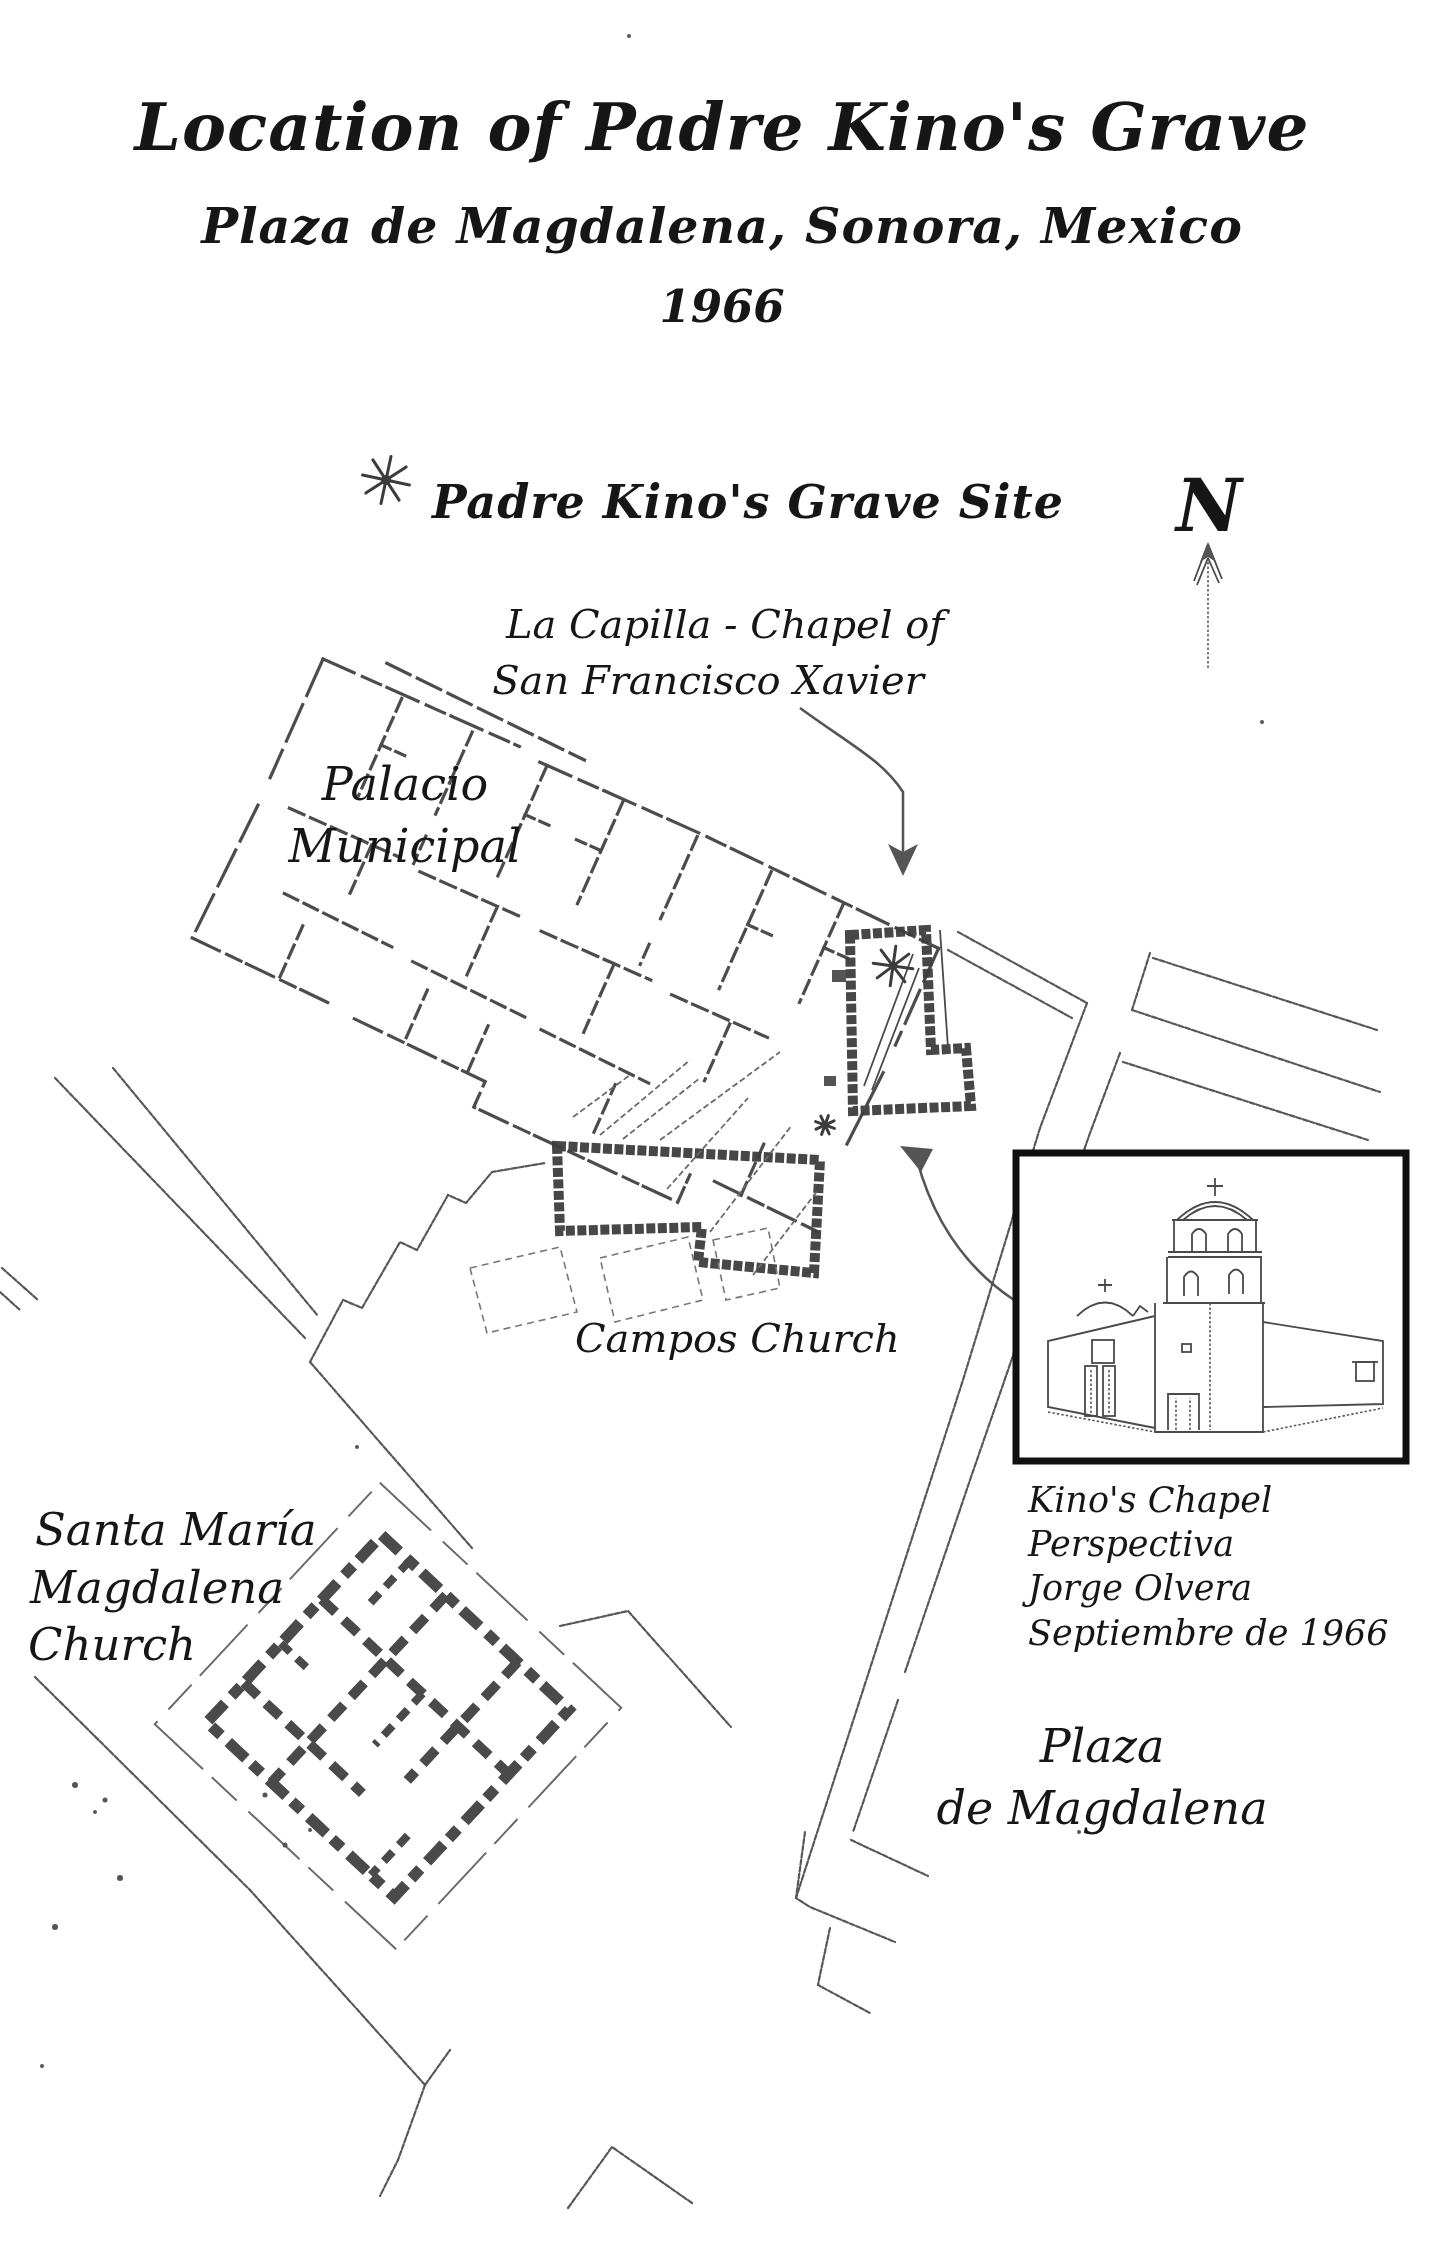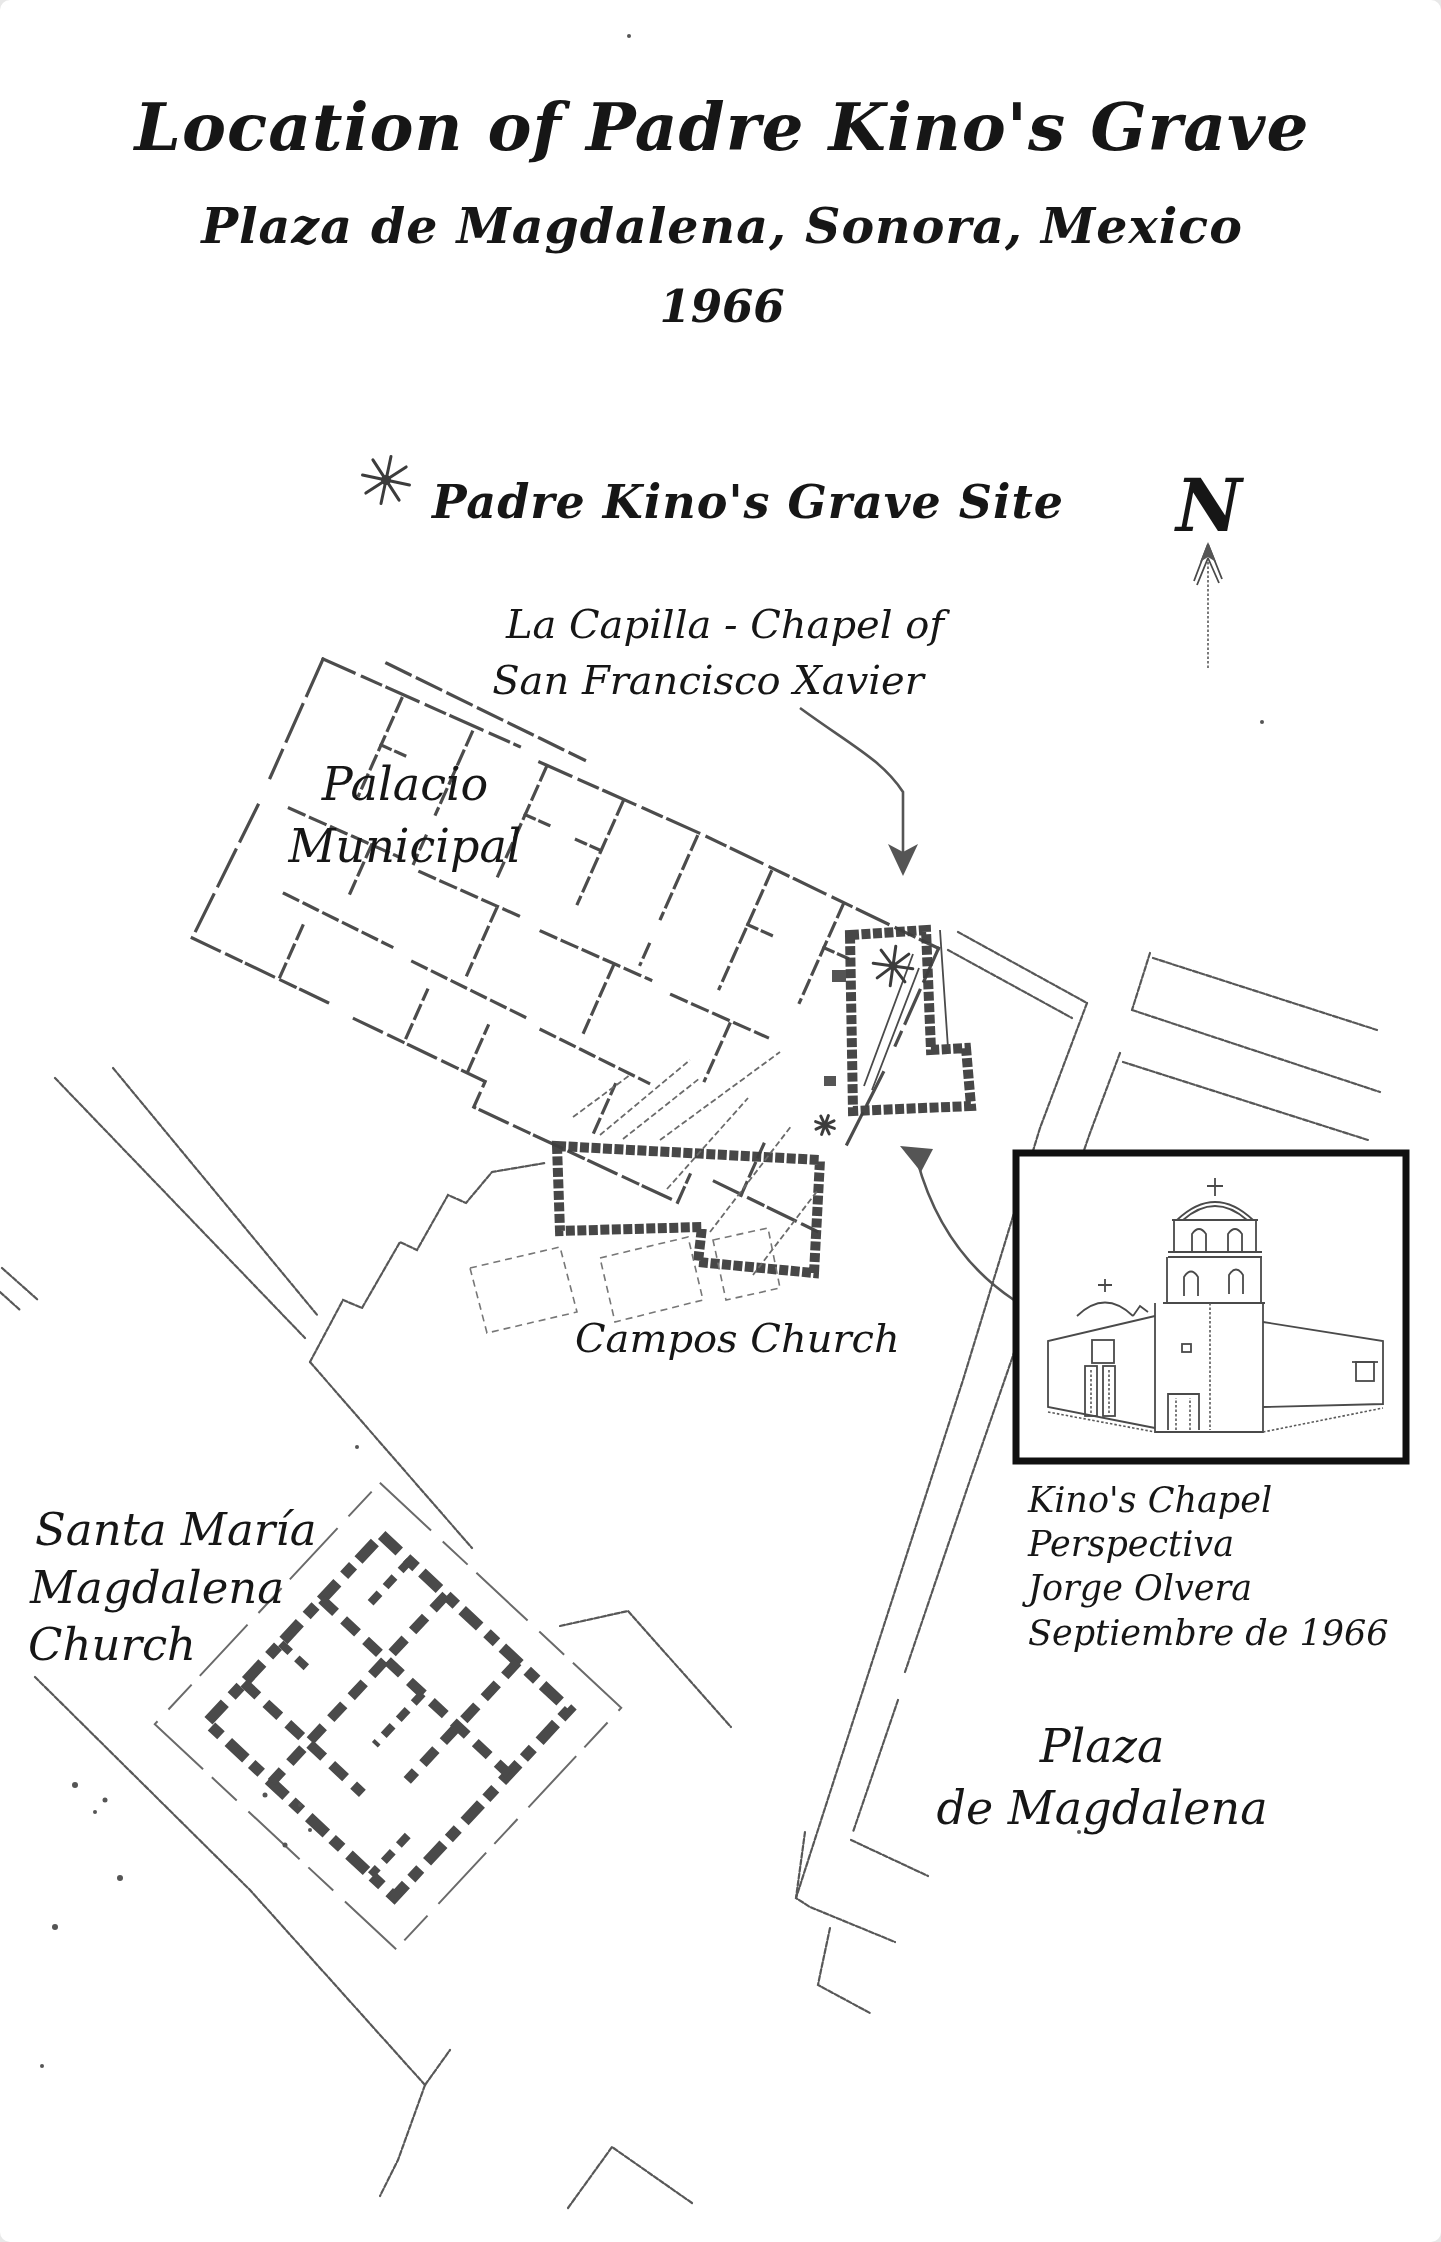--- a/index.html
+++ b/index.html
@@ -1,16 +1,16 @@
 <!DOCTYPE html>
 <html><head>
 <meta charset="utf-8">
 <style>
   html,body{margin:0;padding:0;background:#e8e8e8;}
-  #page{position:relative;width:1441px;height:2242px;background:#ffffff;overflow:hidden;border-radius:10px;}
+  #page{position:relative;width:1441px;height:2242px;background:#ffffff;overflow:hidden;}
   svg{position:absolute;left:0;top:0;}
   text{font-family:"DejaVu Serif",serif;font-style:italic;fill:#161616;}
   .title1{font-size:66px;font-weight:bold;letter-spacing:1px;}
   .title2{font-size:49px;font-weight:bold;letter-spacing:1px;}
   .title3{font-size:45px;font-weight:bold;}
   .legend{font-size:46px;font-weight:bold;letter-spacing:1px;}
   .north{font-size:72px;font-weight:bold;}
   .lbl42{font-size:40px;}
   .lbl44{font-size:45px;}
   .lbl46{font-size:46px;}

